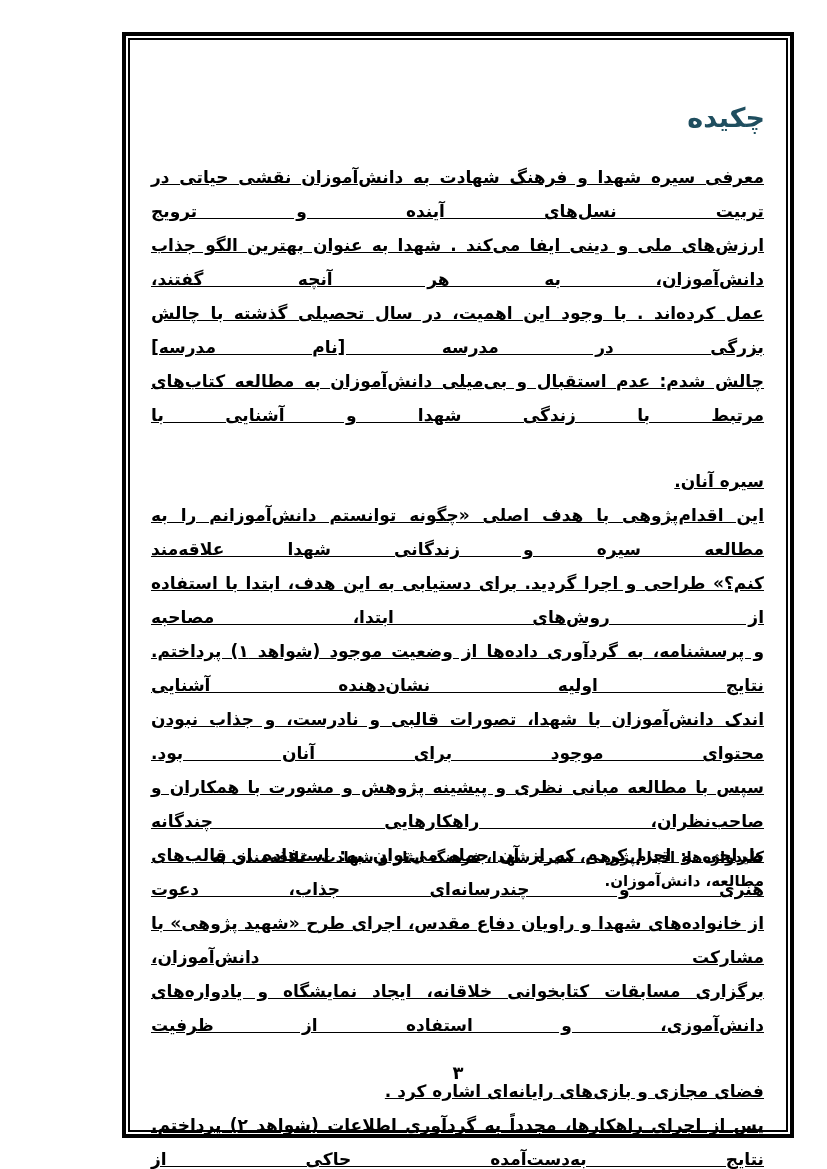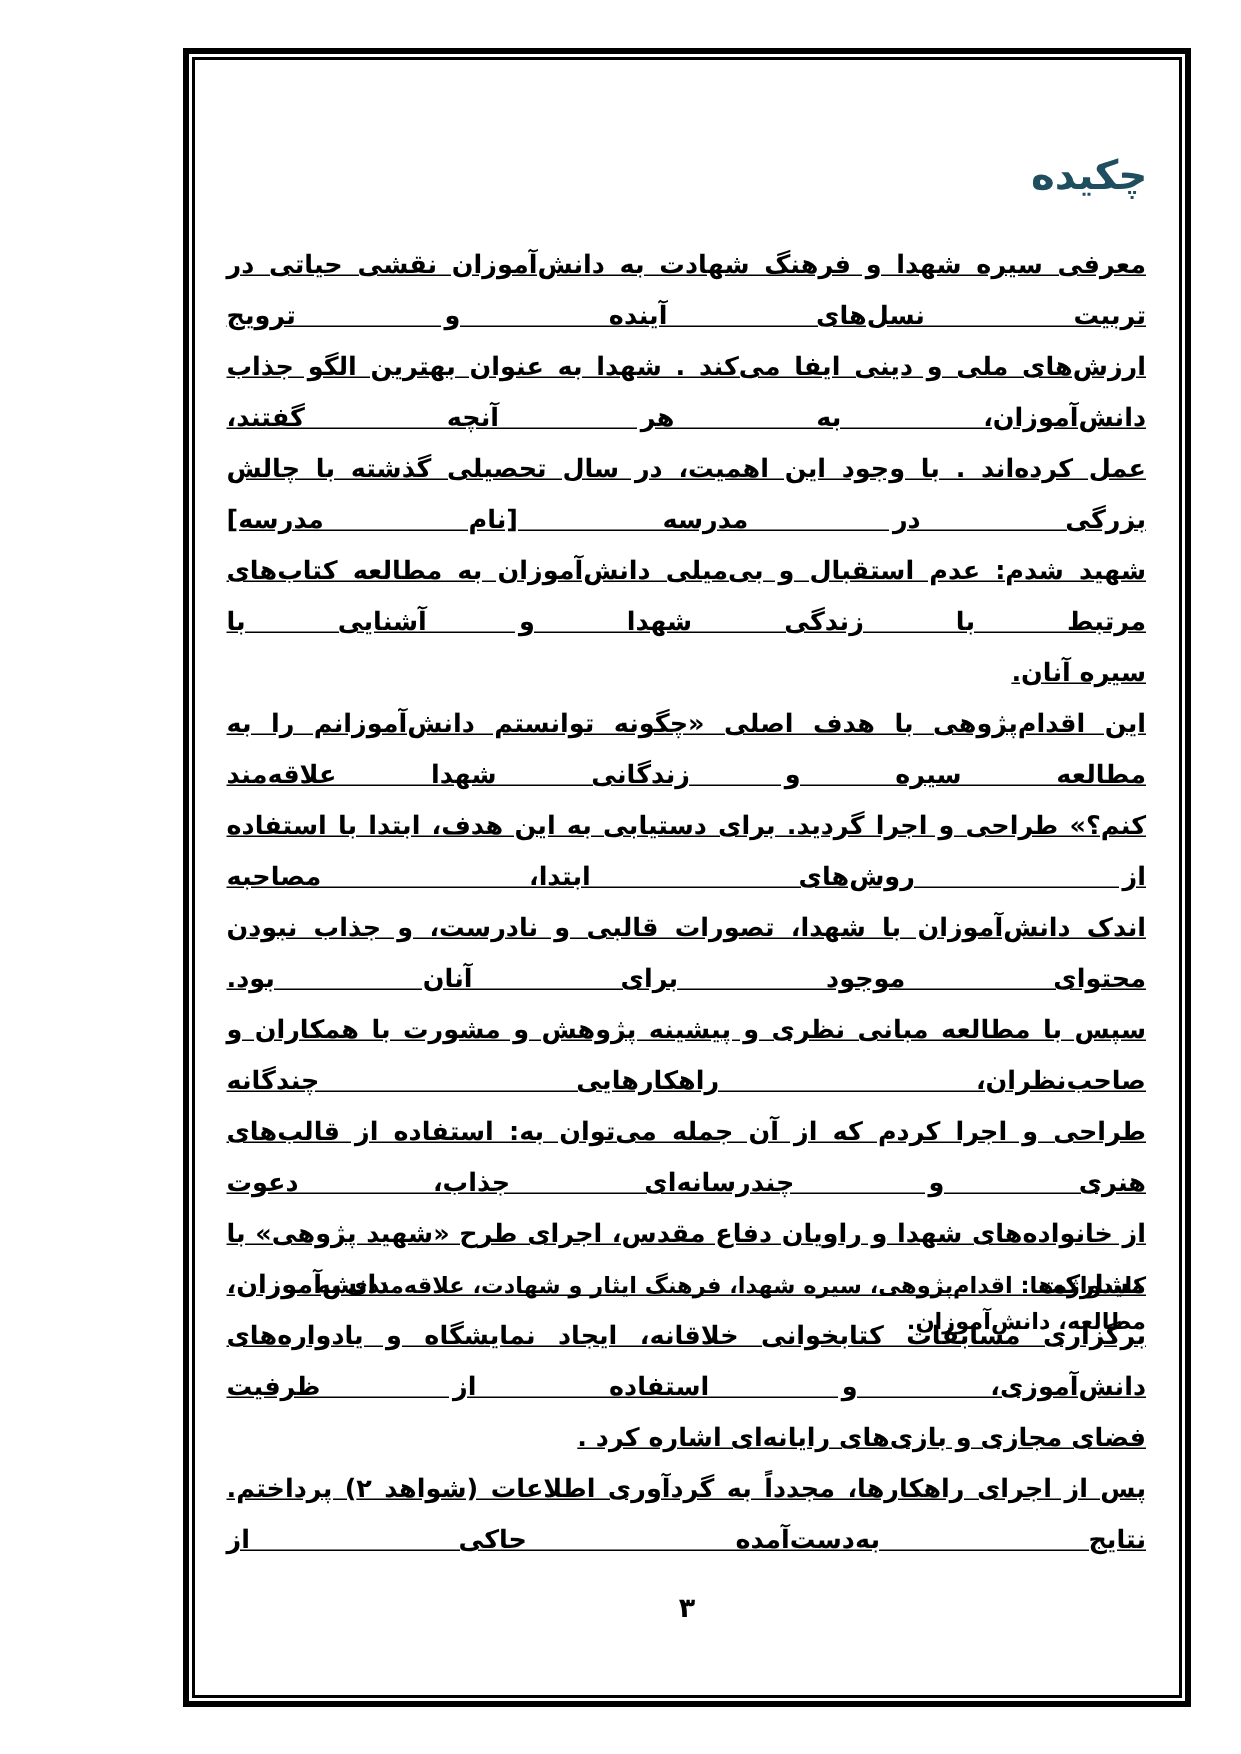--- a/index.html
+++ b/index.html
@@ -50,20 +50,21 @@
   }
   .bline {
     line-height: 34px;
     text-align: justify;
     text-align-last: justify;
     text-justify: inter-word;
     text-decoration: underline;
   }
   .bline.plast {
     text-align-last: right;
+    margin-top: 32px;
   }
   .keywords {
     position: absolute;
     top: 845px;
     right: 63px;
     left: 62px;
     font-size: 15px;
     font-weight: 700;
     text-align: right;
     line-height: 1.6;
@@ -85,24 +86,25 @@
   <div class="frame">
     <div class="frame-inner"></div>
   </div>
 
   <div class="heading">چکیده</div>
 
   <div class="body-text">
       <div class="bline">معرفی سیره شهدا و فرهنگ شهادت به دانش‌آموزان نقشی حیاتی در تربیت نسل‌های آینده و ترویج</div>
       <div class="bline">ارزش‌های ملی و دینی ایفا می‌کند . شهدا به عنوان بهترین الگو جذاب دانش‌آموزان، به هر آنچه گفتند،</div>
       <div class="bline">عمل کرده‌اند . با وجود این اهمیت، در سال تحصیلی گذشته با چالش بزرگی در مدرسه [نام مدرسه]</div>
-      <div class="bline">شهید شدم: عدم استقبال و بی‌میلی دانش‌آموزان به مطالعه کتاب‌های مرتبط با زندگی شهدا و آشنایی با</div>
+      <div class="bline">چالش شدم: عدم استقبال و بی‌میلی دانش‌آموزان به مطالعه کتاب‌های مرتبط با زندگی شهدا و آشنایی با</div>
       <div class="bline plast">سیره آنان.</div>
       <div class="bline">این اقدام‌پژوهی با هدف اصلی «چگونه توانستم دانش‌آموزانم را به مطالعه سیره و زندگانی شهدا علاقه‌مند</div>
       <div class="bline">کنم؟» طراحی و اجرا گردید. برای دستیابی به این هدف، ابتدا با استفاده از روش‌های ابتدا، مصاحبه</div>
+      <div class="bline">و پرسشنامه، به گردآوری داده‌ها از وضعیت موجود (شواهد ۱) پرداختم. نتایج اولیه نشان‌دهنده آشنایی</div>
       <div class="bline">اندک دانش‌آموزان با شهدا، تصورات قالبی و نادرست، و جذاب نبودن محتوای موجود برای آنان بود.</div>
       <div class="bline">سپس با مطالعه مبانی نظری و پیشینه پژوهش و مشورت با همکاران و صاحب‌نظران، راهکارهایی چندگانه</div>
       <div class="bline">طراحی و اجرا کردم که از آن جمله می‌توان به: استفاده از قالب‌های هنری و چندرسانه‌ای جذاب، دعوت</div>
       <div class="bline">از خانواده‌های شهدا و راویان دفاع مقدس، اجرای طرح «شهید پژوهی» با مشارکت دانش‌آموزان،</div>
       <div class="bline">برگزاری مسابقات کتابخوانی خلاقانه، ایجاد نمایشگاه و یادواره‌های دانش‌آموزی، و استفاده از ظرفیت</div>
       <div class="bline plast">فضای مجازی و بازی‌های رایانه‌ای اشاره کرد .</div>
       <div class="bline">پس از اجرای راهکارها، مجدداً به گردآوری اطلاعات (شواهد ۲) پرداختم. نتایج به‌دست‌آمده حاکی از</div>
     </div>
 
   <div class="keywords">کلیدواژه‌ها: اقدام‌پژوهی، سیره شهدا، فرهنگ ایثار و شهادت، علاقه‌مندی به مطالعه، دانش‌آموزان.</div>

